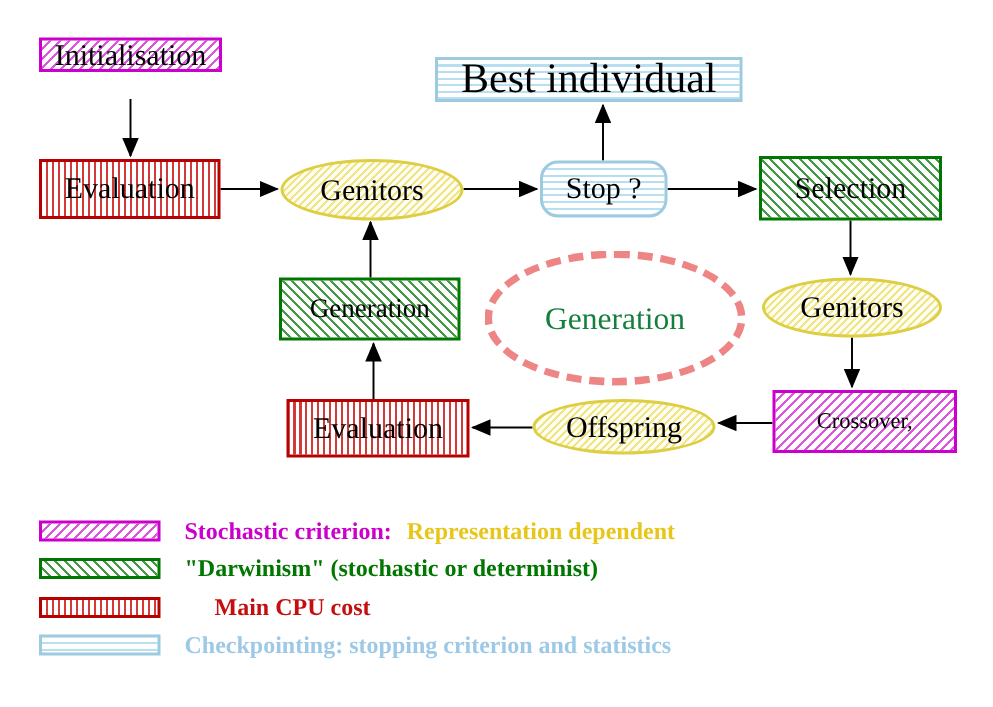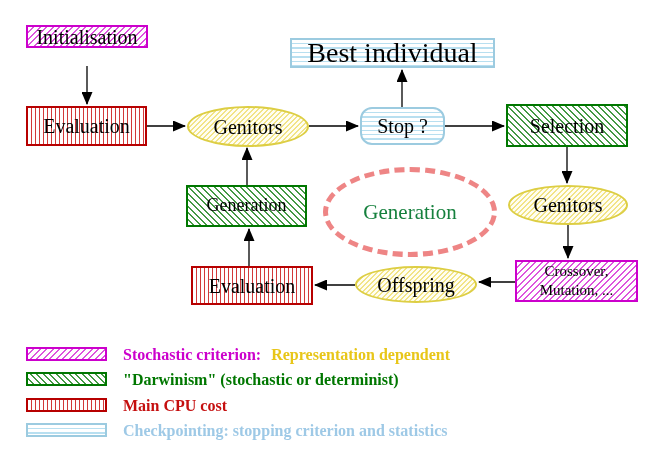--- a/index.html
+++ b/index.html
@@ -34,21 +34,21 @@
   #n-generation{position:absolute;left:323px;top:167px;width:174px;height:90px;
     box-sizing:border-box;border:5px dashed #ee8585;border-radius:50%;
     display:flex;align-items:center;justify-content:center;
     color:#15803d;font-size:21px;z-index:0;}
   .swatch{position:absolute;left:26px;width:81px;height:14px;box-sizing:border-box;z-index:2;}
   #sw-1{top:347px;} #sw-2{top:372px;} #sw-3{top:398px;} #sw-4{top:423px;}
   .legend-text{position:absolute;left:123px;font-weight:bold;font-size:16px;
     line-height:20px;white-space:nowrap;z-index:2;}
   #lt-1{top:345px;} #lt-2{top:370px;} #lt-3{top:396px;} #lt-4{top:421px;}
   .lt-magenta{color:#cc00cc;} .lt-gold{color:#e8c619;margin-left:10px;}
-  .lt-green{color:#007700;} .lt-red{color:#c50f0f;} .lt-cyan{color:#9ec9e6;}
+  .lt-green{color:#007700;} .lt-red{color:#c50f0f;margin-left:20px;} .lt-cyan{color:#9ec9e6;}
 </style>
 </head>
 <body>
 
 <div class="canvas">
 
   <svg class="arrows" viewBox="0 0 662 471">
     <defs>
       <marker id="ah" markerUnits="userSpaceOnUse" markerWidth="13" markerHeight="11" refX="12" refY="5.5" orient="auto">
         <path d="M0,0 L13,5.5 L0,11 Z" fill="#000"></path>
@@ -90,21 +90,20 @@
   <div class="node hatch-green" id="n-selection">
     <span>Selection</span>
   </div>
 
   <div class="node hatch-yellow ellipse" id="n-genitors">
     <span>Genitors</span>
   </div>
 
   <div class="node hatch-magenta" id="n-crossover">
     <span>Crossover,</span>
-    <span>Mutation, ...</span>
   </div>
 
   <div class="node hatch-yellow ellipse" id="n-offspring">
     <span>Offspring</span>
   </div>
 
   <div class="node stripe-red" id="n-eval-bottom">
     <span>Evaluation</span>
   </div>
 

